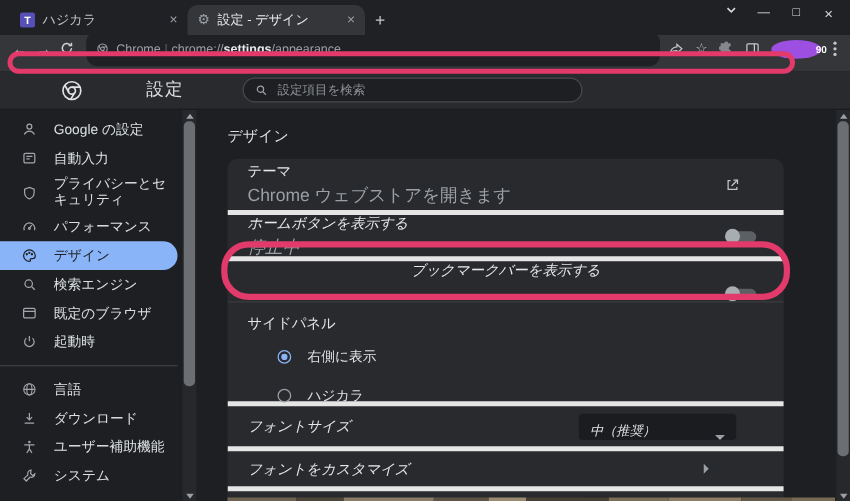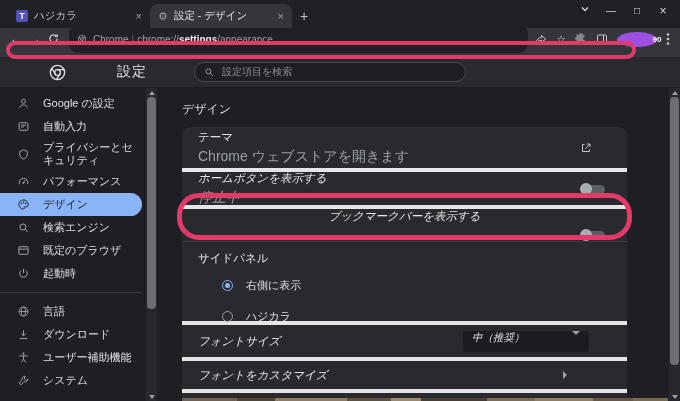--- a/index.html
+++ b/index.html
@@ -83,21 +83,21 @@
   .radio.on { border-color:#8ab4f8; }
   .radio.on::after { content:""; position:absolute; inset:2px; border-radius:50%; background:#8ab4f8; }
   .radio-label { font-size:11px; color:#dfe2e5; }
 
   .toggle { width:26px; height:12px; position:relative; margin-left:auto; margin-right:5px; flex:none; }
   .toggle-track { position:absolute; left:3px; top:2px; width:22px; height:9px; border-radius:5px; background:#5c6064; }
   .toggle-knob { position:absolute; left:0; top:0; width:12px; height:12px; border-radius:50%; background:#a8adb2; }
 
   .extlink { margin-left:auto; margin-right:19px; display:flex; }
   .select { margin-left:auto; margin-right:22px; width:126px; height:21px; background:#1b1c1f; border-radius:3px;
-            display:flex; align-items:flex-start; padding:0 9px; font-size:10.5px; color:#e2e4e7; flex:none; }
+            display:flex; align-items:flex-end; padding:0 9px; font-size:10.5px; color:#e2e4e7; flex:none; }
   .select-arrow { margin-left:auto; width:0; height:0; border-left:4px solid transparent; border-right:4px solid transparent; border-top:4px solid #9aa0a6; }
   .chev-right { margin-left:auto; margin-right:44px; width:0; height:0; border-top:4px solid transparent; border-bottom:4px solid transparent; border-left:4px solid #9aa0a6; }
 
   
   .anno { position:absolute; border:4px solid #e23a6b; pointer-events:none; z-index:60; }
   .anno-bmbar { left:6px; top:41px; width:630px; height:18px; border-radius:12px; }
   .anno-toggle { left:177px; top:193px; width:455px; height:47px; border-width:5px; border-radius:22px; }
 
   
   .bottom-strip { position:absolute; left:182px; top:398px; width:486px; height:3px; display:flex; z-index:40; }

